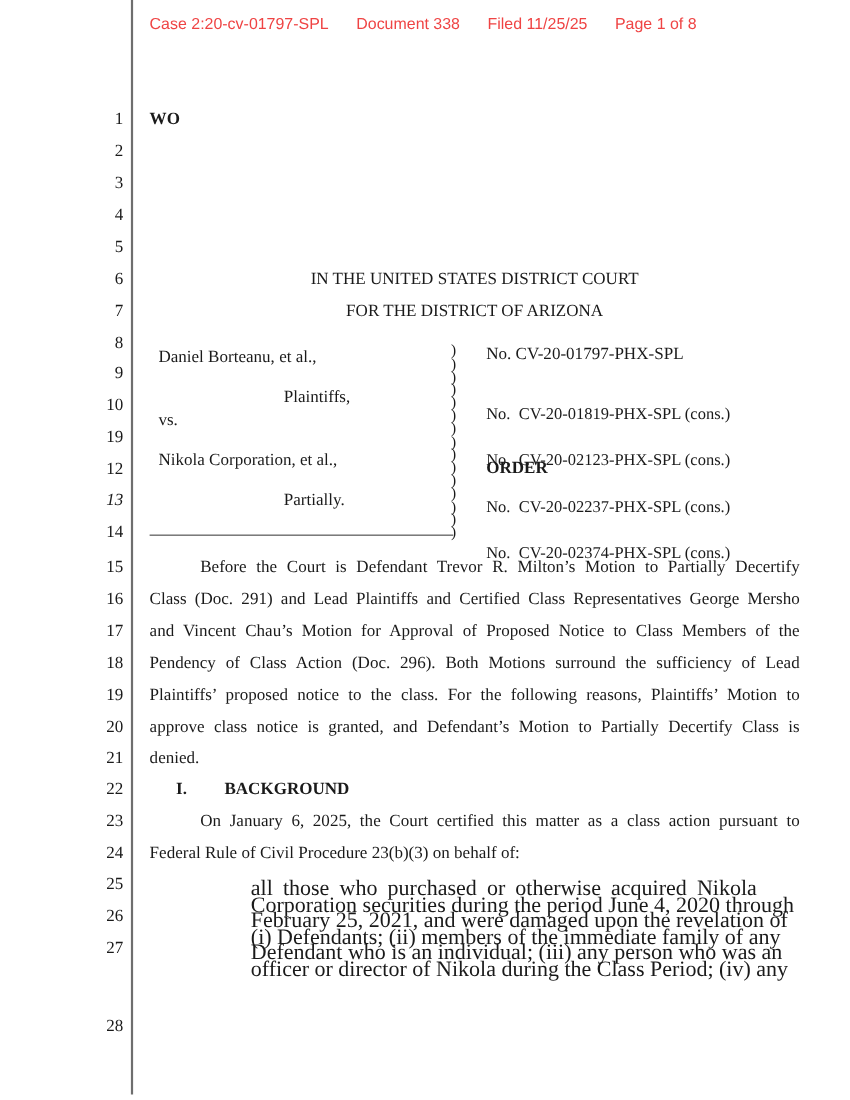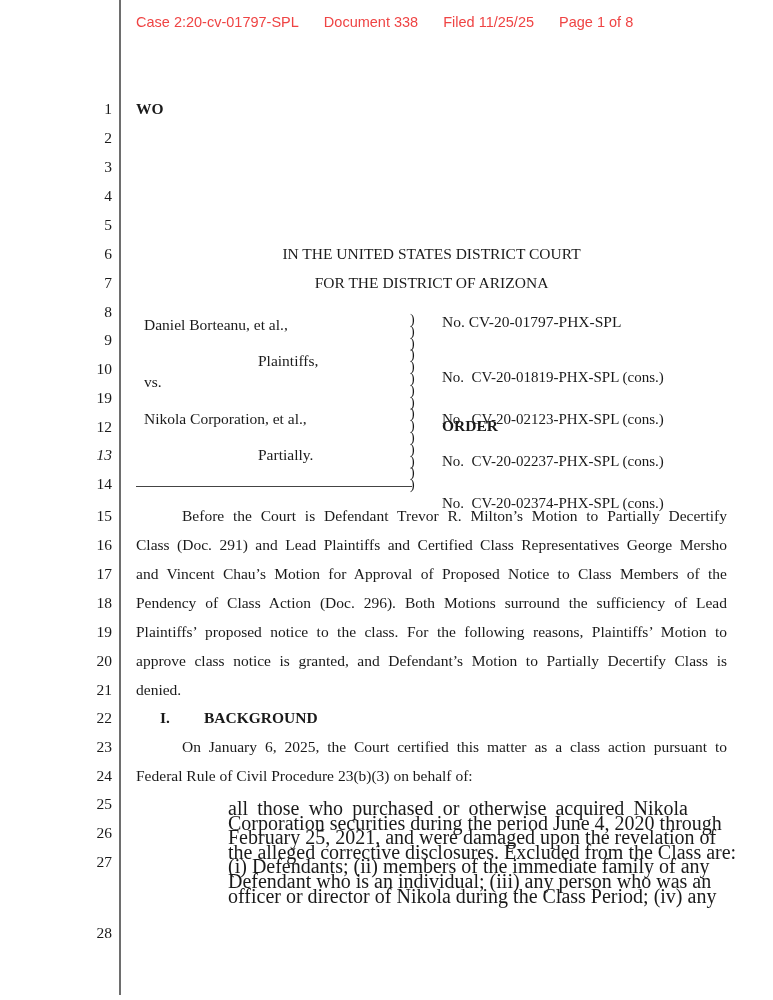--- a/index.html
+++ b/index.html
@@ -118,17 +118,16 @@
 
 <div id="background">
     <div class="para" style="top: 738px; left: 182px; width: 545px;">On January 6, 2025, the Court certified this matter as a class action pursuant to</div>
     <div class="para last" style="top: 767px;">Federal Rule of Civil Procedure 23(b)(3) on behalf of:</div>
   </div>
 
 <div class="quote" id="quote" style="top:801px;">
     <div>all those who purchased or otherwise acquired Nikola</div>
     <div>Corporation securities during the period June 4, 2020 through</div>
     <div>February 25, 2021, and were damaged upon the revelation of</div>
-    <div>the alleged corrective disclosures. Excluded from the Class are:</div>
     <div>(i) Defendants; (ii) members of the immediate family of any</div>
     <div>Defendant who is an individual; (iii) any person who was an</div>
     <div>officer or director of Nikola during the Class Period; (iv) any</div>
   </div>
 
 </body></html>

